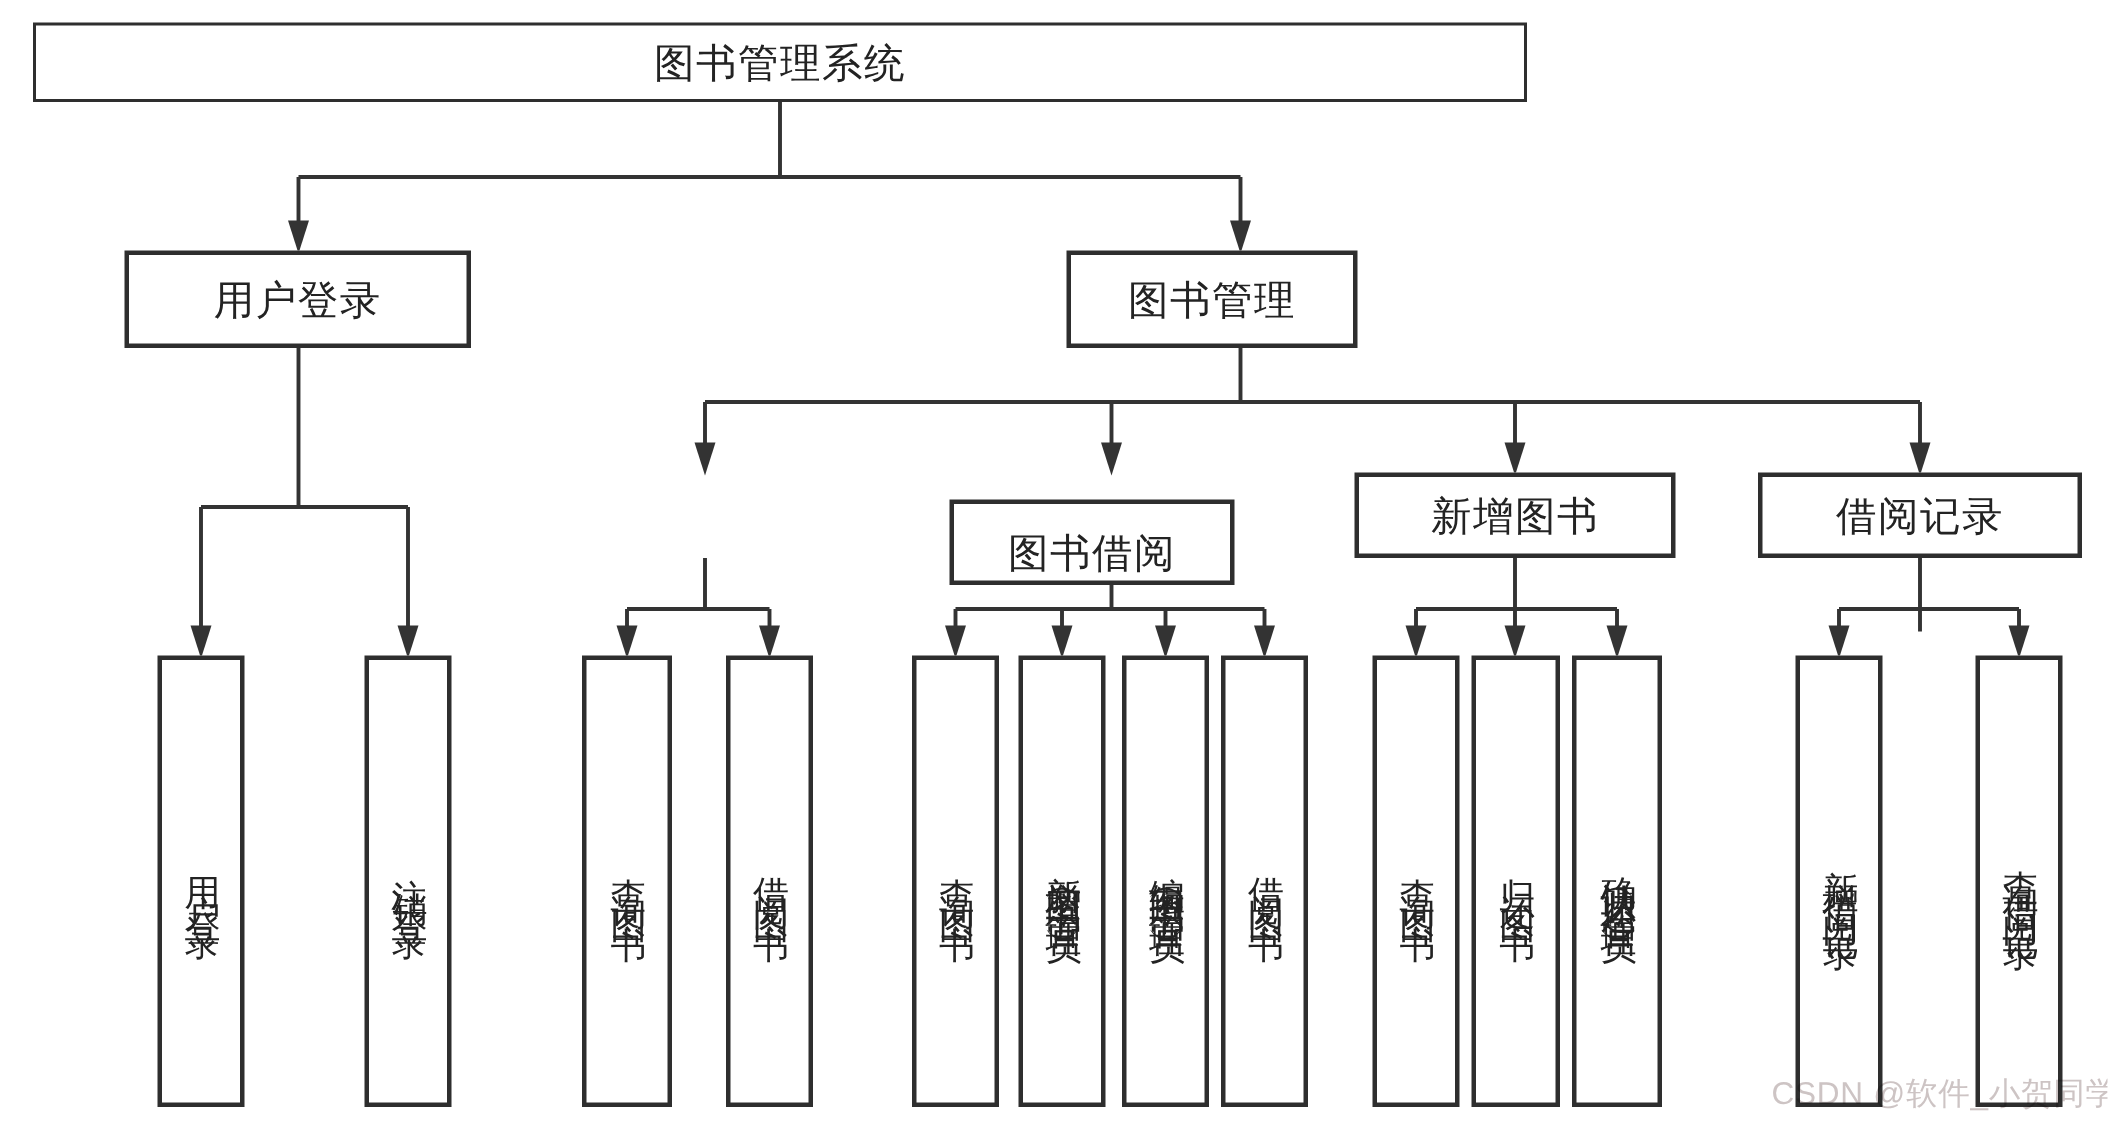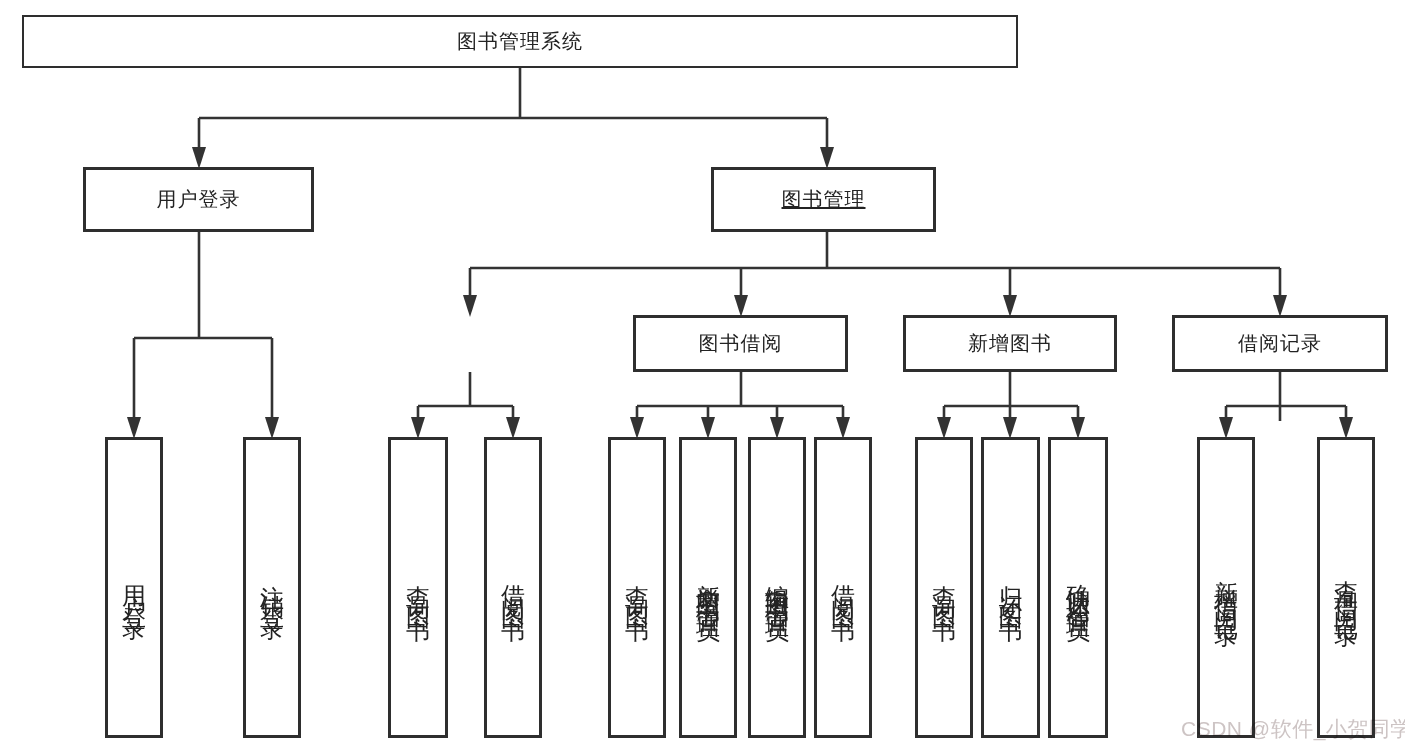--- a/index.html
+++ b/index.html
@@ -14,21 +14,21 @@
   .arrow { fill:#333333; stroke:none; }
 
   .box {
     position:absolute; box-sizing:border-box; z-index:2;
     border:3px solid #2e2e2e; background:#ffffff;
     display:flex; align-items:center; justify-content:center;
     color:#232323;
   }
   .root { border-width:2px; }
 
-  .hlabel { font-size:20px; letter-spacing:1px; white-space:nowrap; }
+  .hlabel { font-size:27px; letter-spacing:1px; white-space:nowrap; }
 
   .vtext {
     writing-mode:vertical-rl; text-orientation:mixed;
     font-size:24px; line-height:1; letter-spacing:11px;
   }
   .mid  .vtext { letter-spacing:9px; }
   .long .vtext { letter-spacing:5px; }
 
   .watermark {
     position:absolute; left:1181px; top:715px; z-index:5;
@@ -80,25 +80,25 @@
     <polygon class="arrow" points="1339,417 1353,417 1346,439"></polygon>
   </svg>
 
   <div class="box root" style="left:22px; top:15px; width:996px; height:53px;">
     <span class="hlabel">图书管理系统</span>
   </div>
 
   <div class="box" style="left:83px; top:167px; width:231px; height:65px;">
     <span class="hlabel">用户登录</span>
   </div>
-  <div class="box" style="left:711px; top:167px; width:225px; height:65px;text-decoration:underline;">
+  <div class="box" style="left:711px; top:167px; width:194px; height:65px;">
     <span class="hlabel">图书管理</span>
   </div>
 
-  <div class="box" style="left:633px; top:315px; width:215px; height:57px;">
+  <div class="box" style="left:633px; top:333px; width:190px; height:57px;align-items:flex-end;">
     <span class="hlabel">图书借阅</span>
   </div>
   <div class="box" style="left:903px; top:315px; width:214px; height:57px;">
     <span class="hlabel">新增图书</span>
   </div>
   <div class="box" style="left:1172px; top:315px; width:216px; height:57px;">
     <span class="hlabel">借阅记录</span>
   </div>
 
   <div class="box leaf" style="left:105px; top:437px; width:58px; height:301px;">

